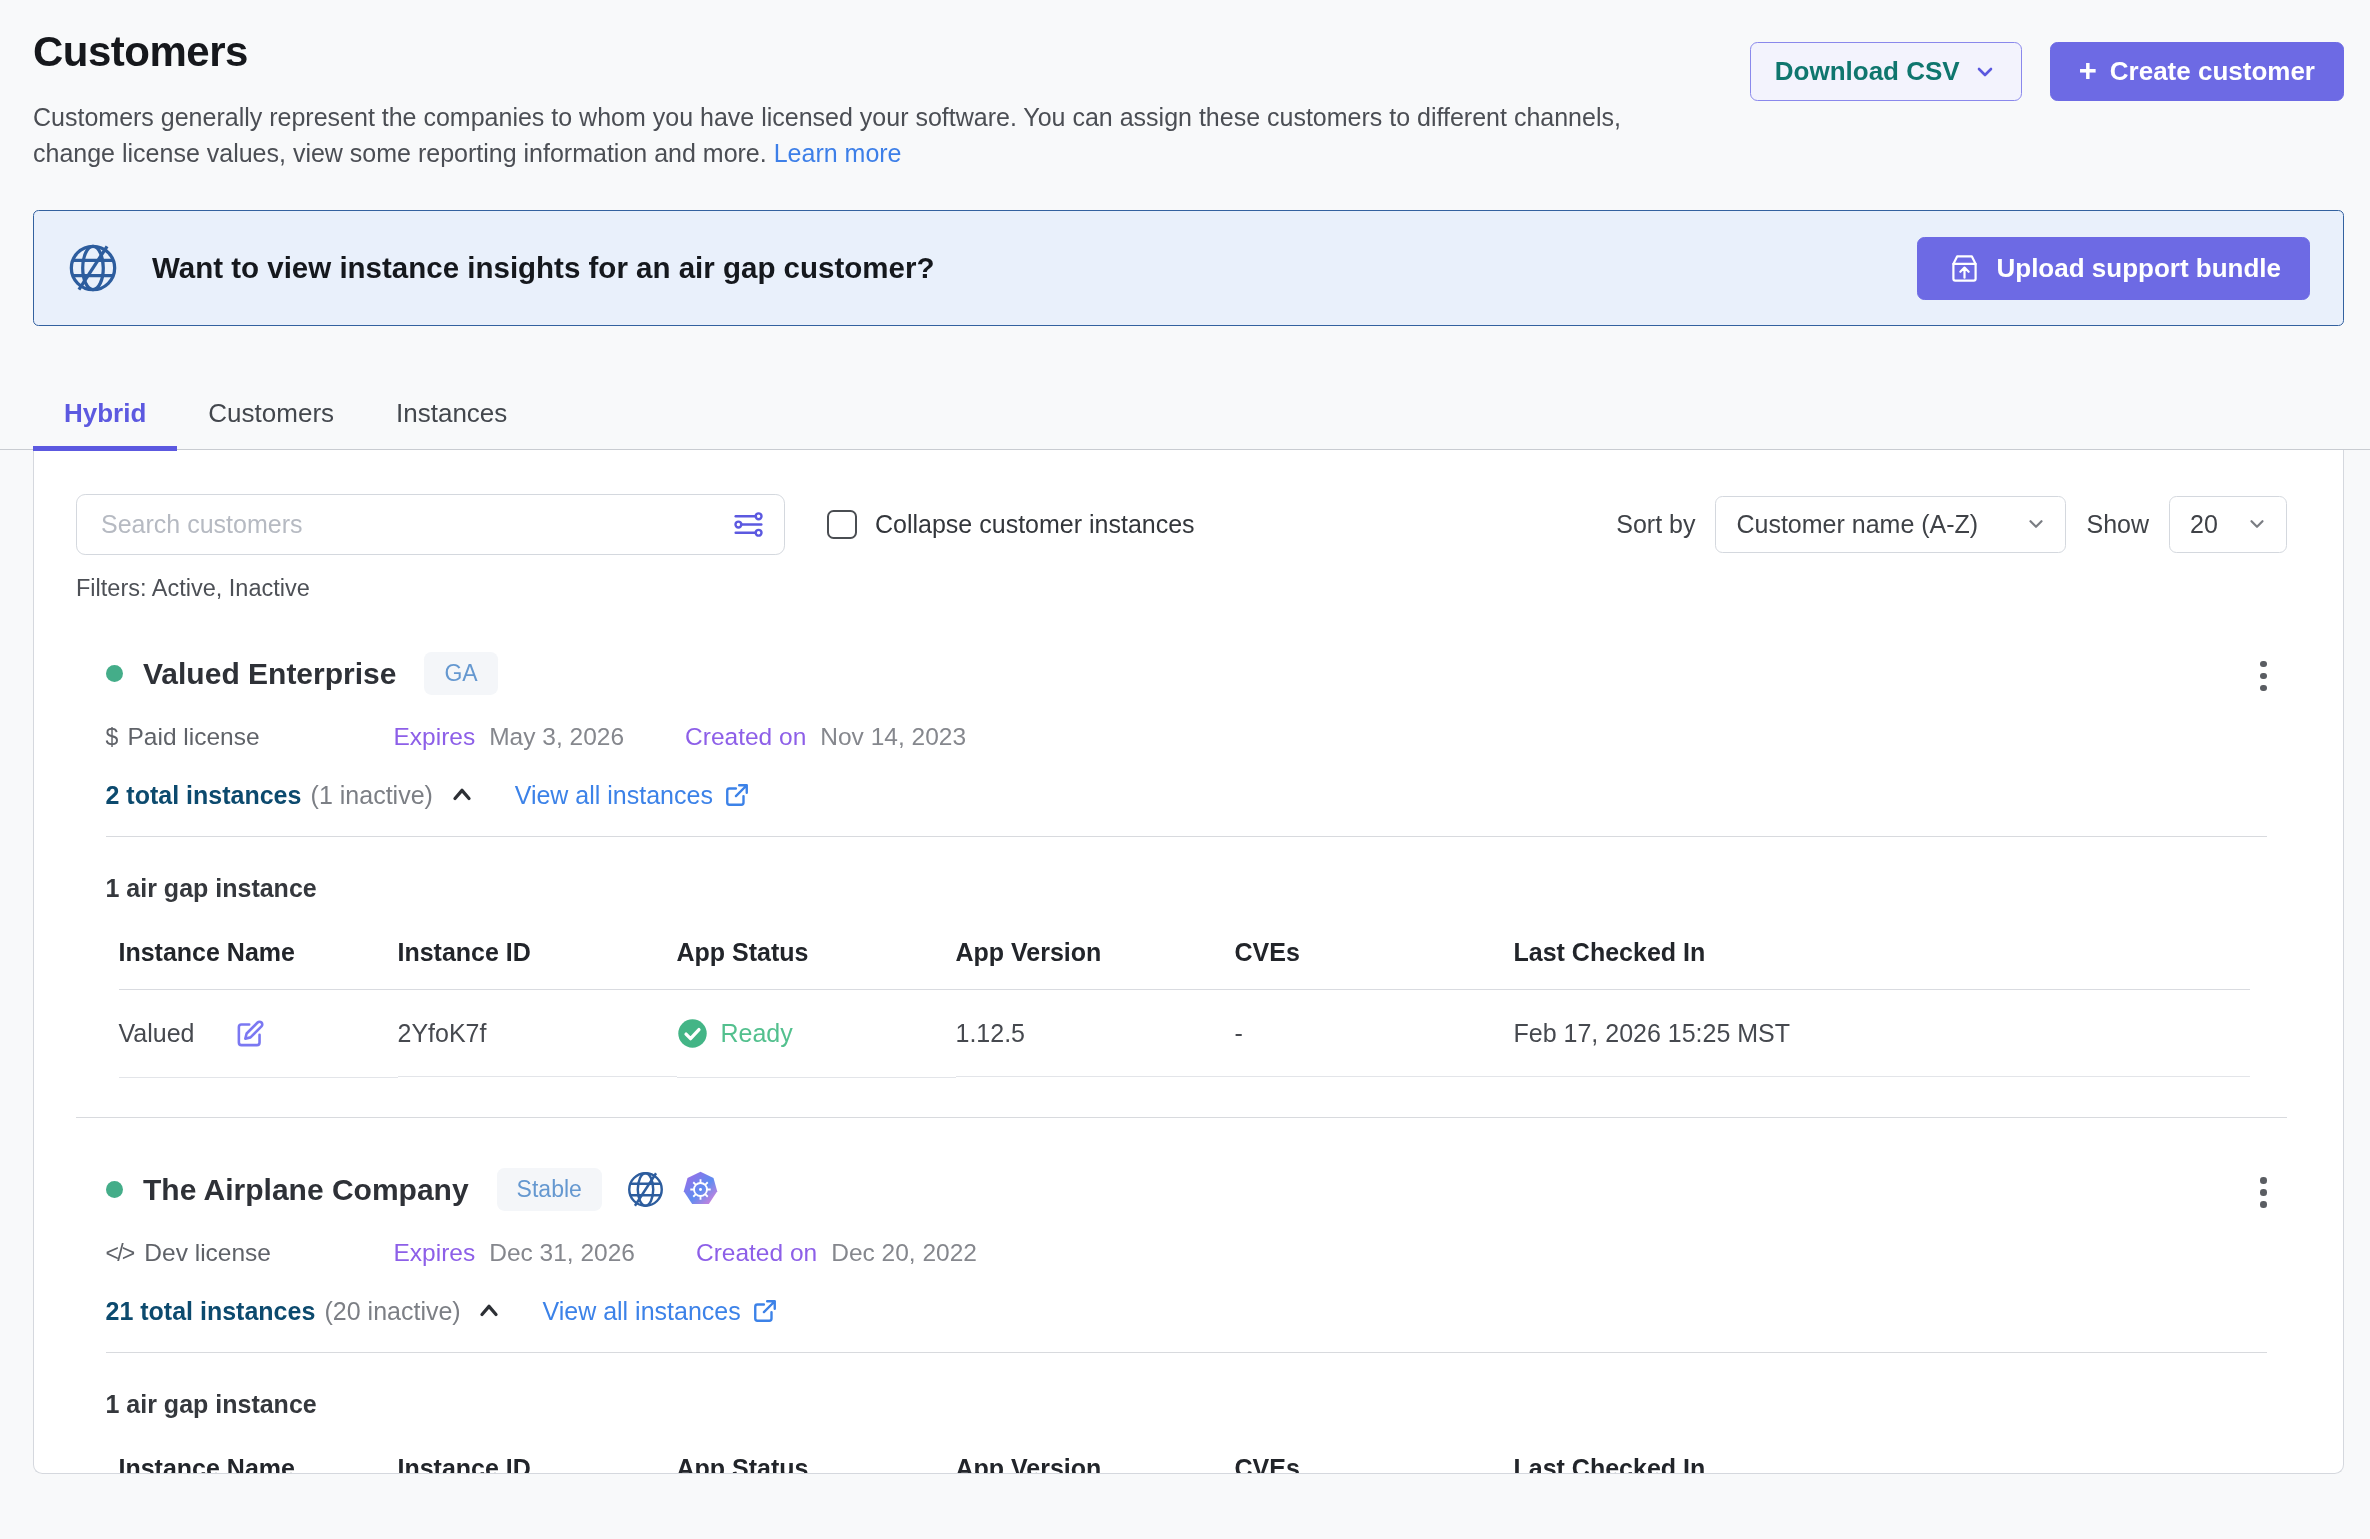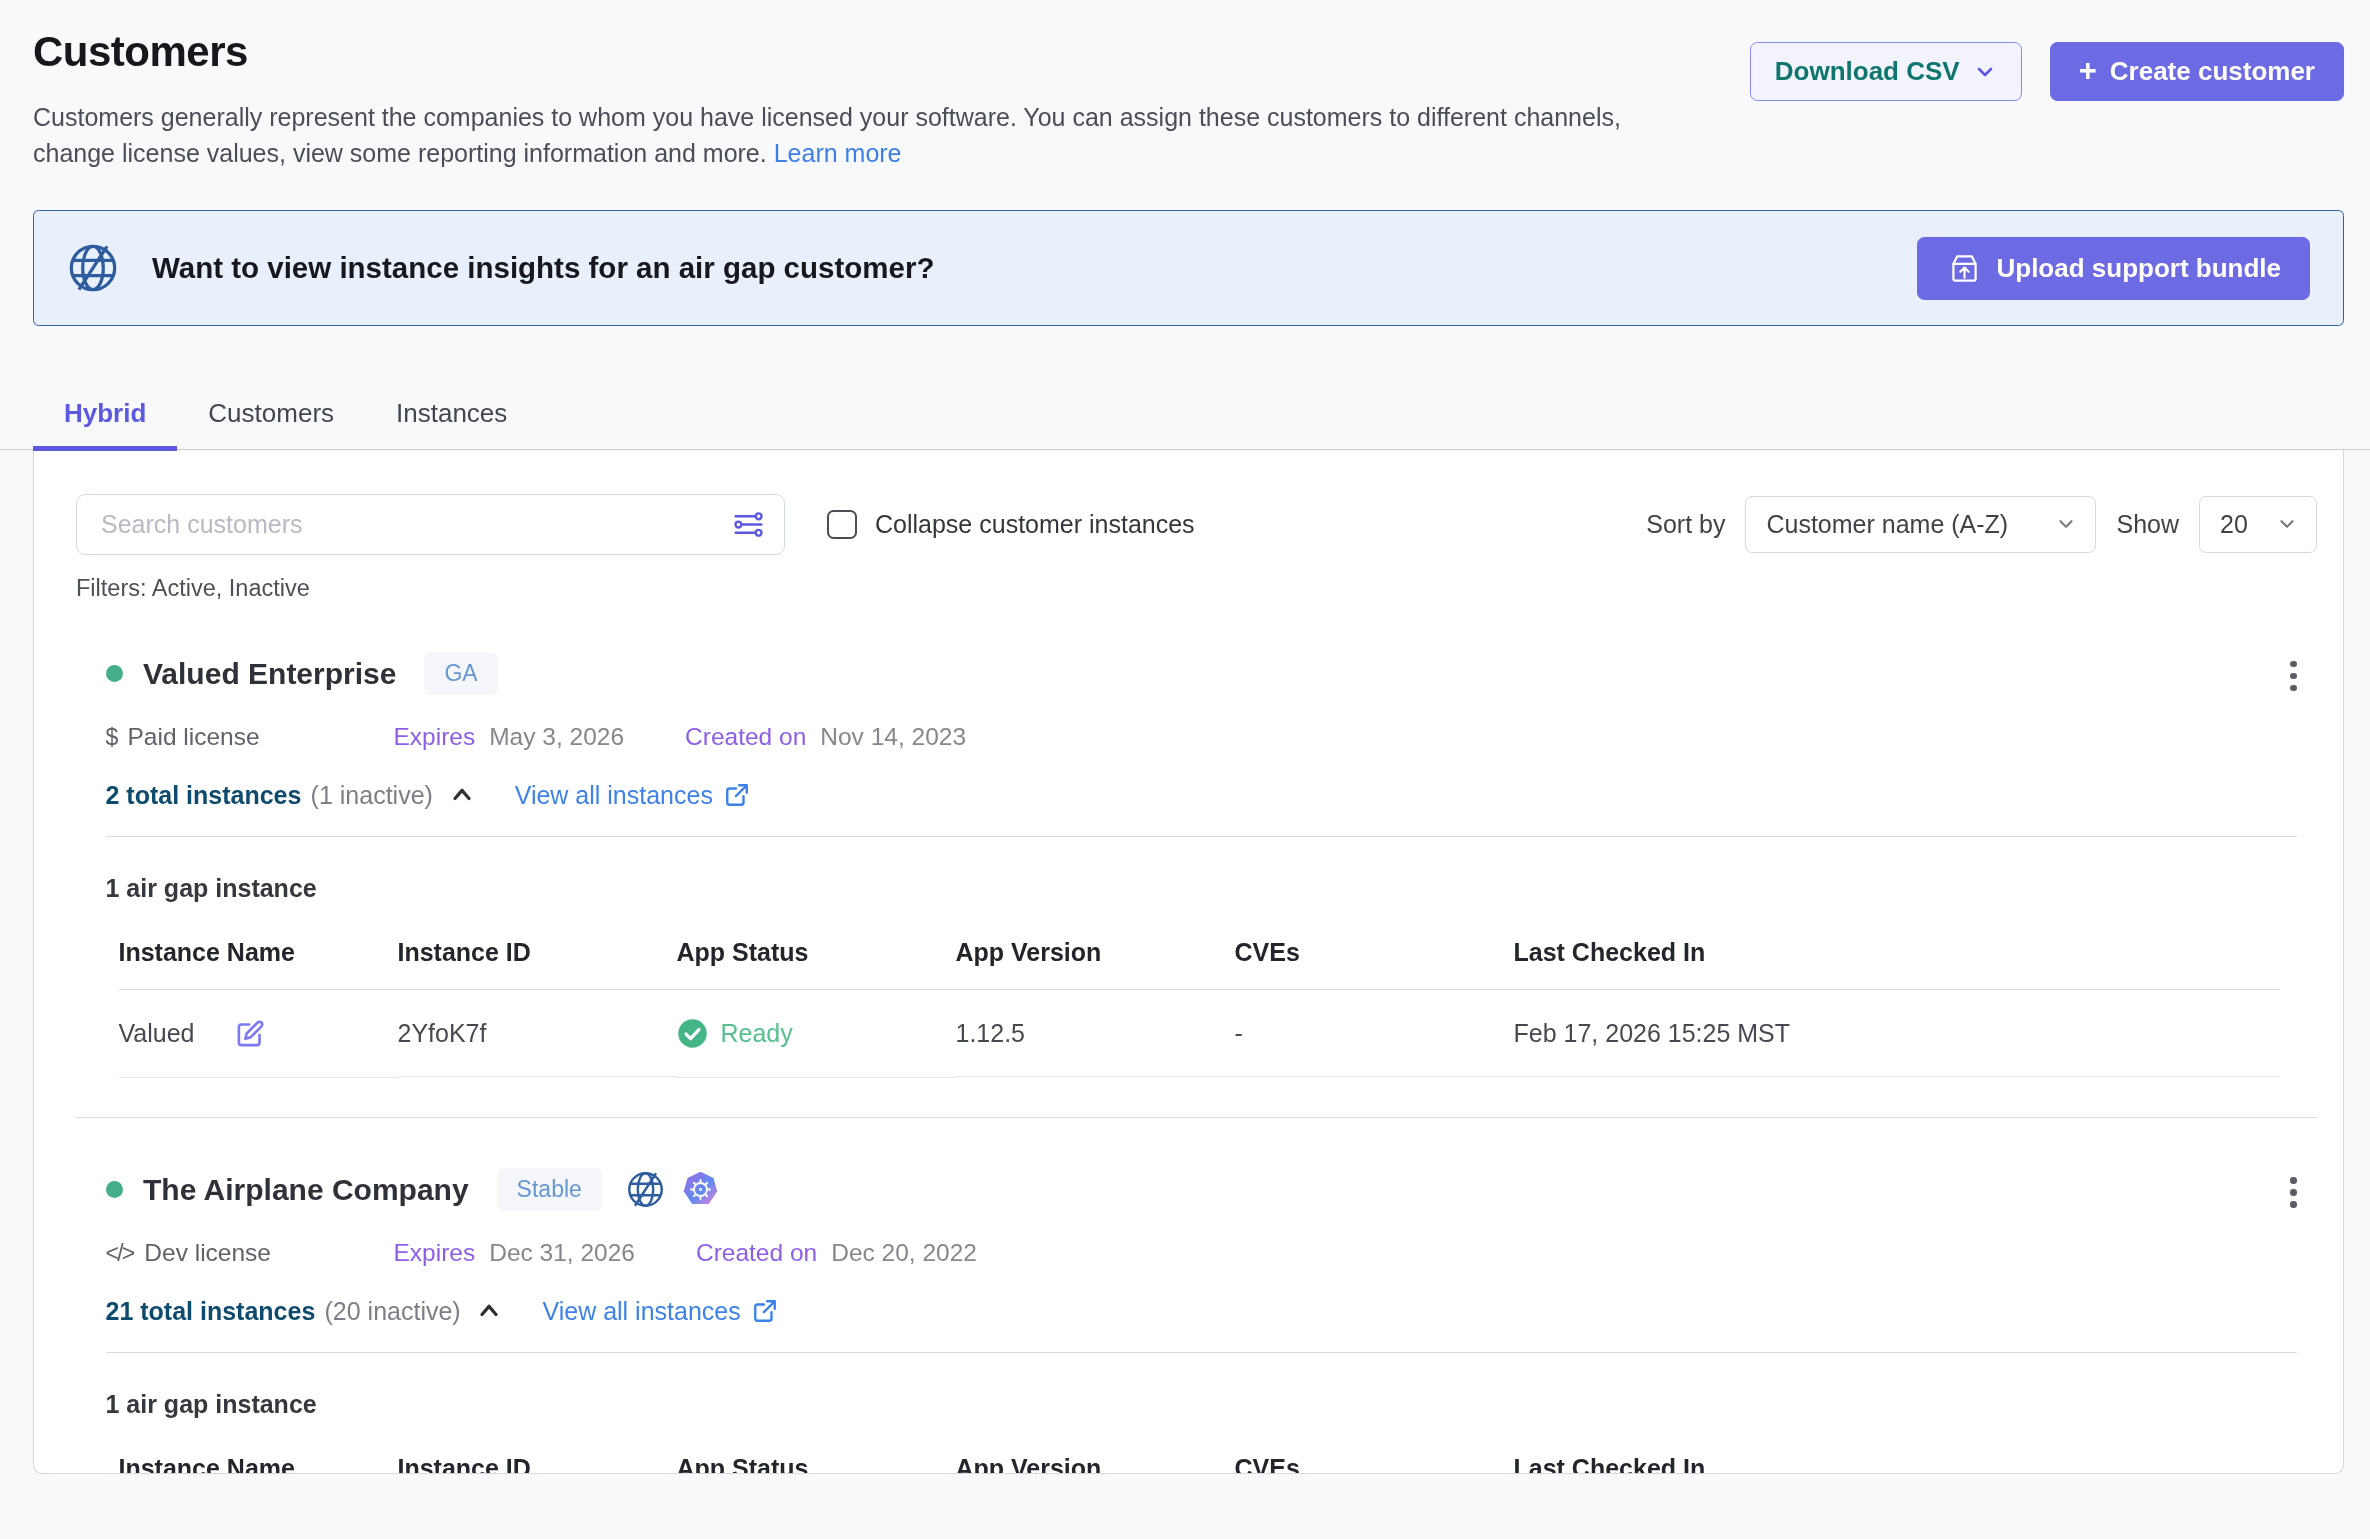--- a/index.html
+++ b/index.html
@@ -38,21 +38,21 @@
   .tabs { margin-top:57px; padding-left:33px; display:flex; border-bottom:1.8px solid #c9ccd1; }
   .tab { padding:14.8px 31px 20px 31px; font-size:26px; color:#43474d; cursor:pointer;
          position:relative; }
   .tab.active { color:#5c59e0; font-weight:700; }
   .tab.active::after { content:""; position:absolute; left:0; right:0; bottom:-1.8px;
                        height:4.6px; background:#5c59e0; }
 
   
   .card { margin:0 26px 0 33px; background:#ffffff; border:1.4px solid #d5d8de;
           border-top:none; border-radius:0 0 9.2px 9.2px; height:1024px; overflow:hidden;
-          padding:44px 26px 0 42px; }
+          padding:44px 56px 0 42px; }
   .toolbar { display:flex; align-items:center; }
   .search-wrap { position:relative; width:709px; }
   .search-input { width:100%; height:61px; border:1.8px solid #d4d8de; border-radius:9.2px;
                   padding:0 74px 0 24px; font-size:25px; color:#3f4247;
                   font-family:inherit; background:#fff; outline:none; }
   .search-input::placeholder { color:#b6bac2; }
   .filter-icon { position:absolute; right:20px; top:14px; width:33px; height:33px; cursor:pointer; }
   .collapse-wrap { display:flex; align-items:center; gap:18.5px; margin-left:42px; cursor:pointer; }
   .checkbox { width:29.5px; height:29.5px; border:2.3px solid #4a4d52; border-radius:6.5px; background:#fff; }
   .collapse-label { font-size:25px; color:#33363b; }

